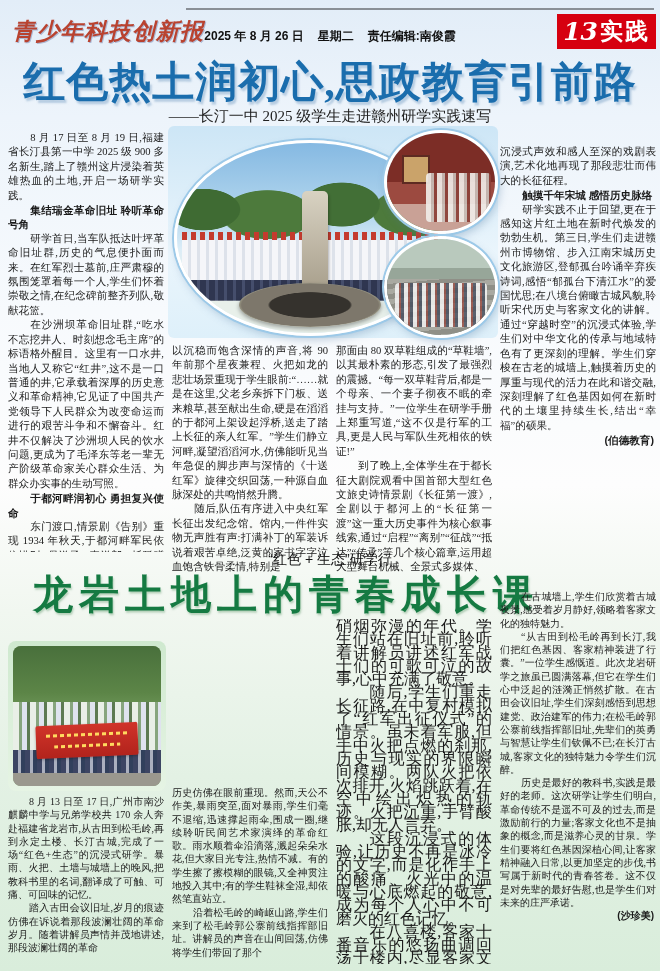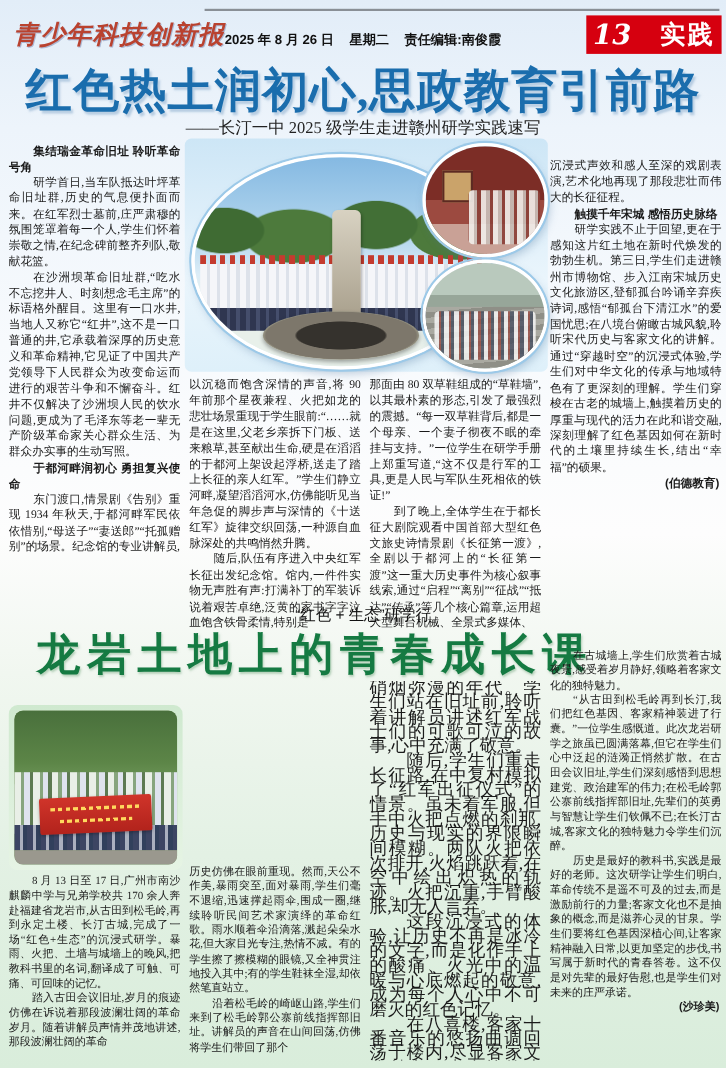--- a/index.html
+++ b/index.html
@@ -7,21 +7,21 @@
     background:linear-gradient(180deg,#e2edf8 0%,#edf4fb 12%,#f7fafd 32%,#fdfdfd 50%,#f1f7f0 63%,#e3f1e4 80%,#d9eddb 100%);
     font-family:"Liberation Serif","DejaVu Serif",serif;color:#1a1a1a;}
   
   .toprule{position:absolute;left:186px;top:8px;width:468px;height:2px;background:#898f96;}
   .masthead{position:absolute;left:12px;top:16px;font-size:23px;font-weight:bold;font-style:italic;
     letter-spacing:1px;color:#b9422f;text-shadow:1px 1px 0 rgba(62,84,142,.35);white-space:nowrap;}
   .dateline{position:absolute;top:28px;left:0;width:660px;text-align:center;font-size:12px;font-weight:bold;
     font-family:"Liberation Sans","DejaVu Sans",sans-serif;color:#111;}
   .dateline span{margin:0 7px;}
   .pagebadge{position:absolute;right:4px;top:14px;min-width:78px;height:35px;background:#d6000f;color:#fff;
-    display:flex;align-items:center;justify-content:center;padding:0 6px;gap:24px;}
+    display:flex;align-items:center;justify-content:center;padding:0 6px;}
   .pn{font-style:italic;font-weight:bold;font-size:25px;font-family:"DejaVu Serif",serif;margin-right:2px;}
   .ps{font-weight:bold;font-size:23px;letter-spacing:2px;font-family:"Liberation Sans",sans-serif;}
   
   .t1{position:absolute;top:54px;left:0;width:660px;margin:0;text-align:center;font-size:42px;font-weight:bold;
     color:#1a6dad;letter-spacing:1px;white-space:nowrap;text-shadow:2px 3px 2px rgba(146,178,209,.6);}
   .t1sub{position:absolute;top:107px;left:0;width:660px;text-align:center;font-size:15px;color:#222;}
   
   .col{position:absolute;width:156px;font-size:10.6px;line-height:14.4px;text-align:justify;overflow:hidden;}
   .col p{margin:0;text-indent:2.1em;}
   .col p.cont{text-indent:0;}
@@ -104,20 +104,21 @@
   </div>
   <div class="pagebadge">
     <span class="pn">13</span>
     <span class="ps">实践</span>
   </div>
 
   <h1 class="t1">红色热土润初心,思政教育引前路</h1>
   <div class="t1sub">——长汀一中 2025 级学生走进赣州研学实践速写</div>
 
   <div class="col a1c1">
+    <p>8 月 17 日至 8 月 19 日,福建省长汀县第一中学 2025 级 900 多名新生,踏上了赣州这片浸染着英雄热血的土地,开启一场研学实践。</p>
     <p class="subhead">集结瑞金革命旧址 聆听革命号角</p>
     <p>研学首日,当车队抵达叶坪革命旧址群,历史的气息便扑面而来。在红军烈士墓前,庄严肃穆的氛围笼罩着每一个人,学生们怀着崇敬之情,在纪念碑前整齐列队,敬献花篮。</p>
     <p>在沙洲坝革命旧址群,“吃水不忘挖井人、时刻想念毛主席”的标语格外醒目。这里有一口水井,当地人又称它“红井”,这不是一口普通的井,它承载着深厚的历史意义和革命精神,它见证了中国共产党领导下人民群众为改变命运而进行的艰苦斗争和不懈奋斗。红井不仅解决了沙洲坝人民的饮水问题,更成为了毛泽东等老一辈无产阶级革命家关心群众生活、为群众办实事的生动写照。</p>
     <p class="subhead">于都河畔润初心 勇担复兴使命</p>
     <p>东门渡口,情景剧《告别》重现 1934 年秋天,于都河畔军民依依惜别,“母送子”“妻送郎”“托孤赠别”的场景。纪念馆的专业讲解员,</p>
   </div>
 
   <div class="collage">
     <div class="ph ph-main">
       <div class="sky"></div>

